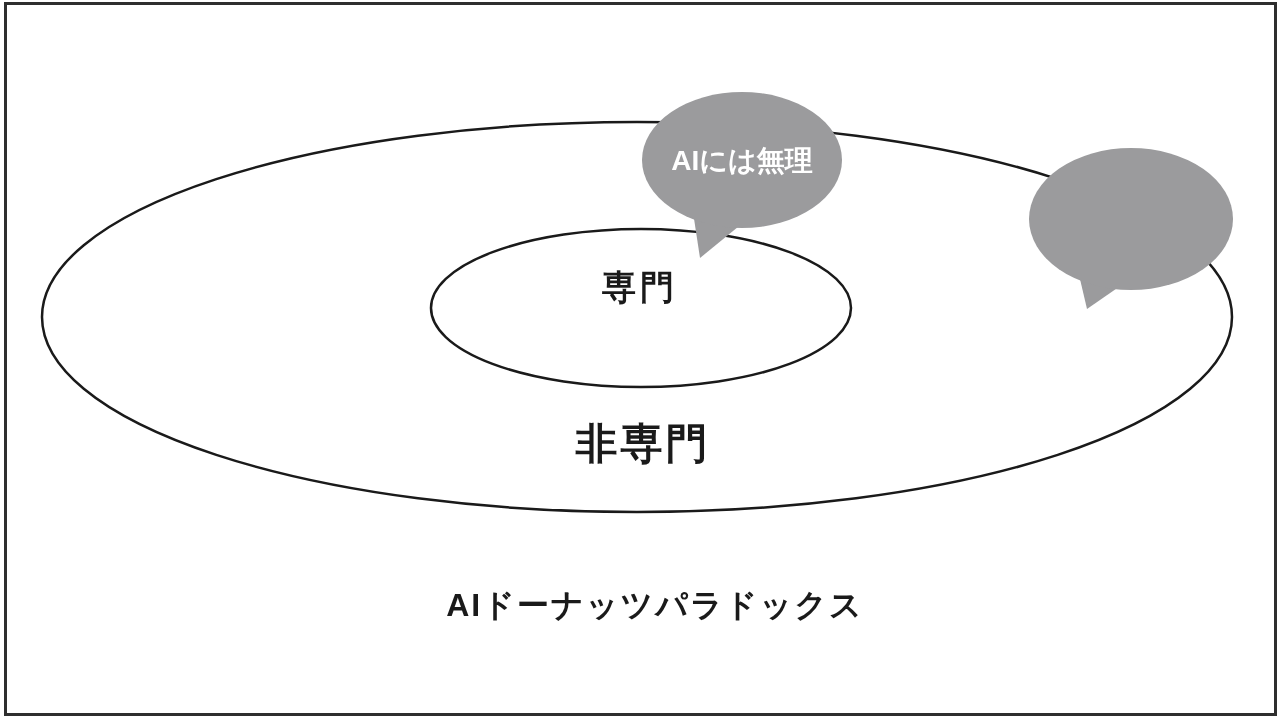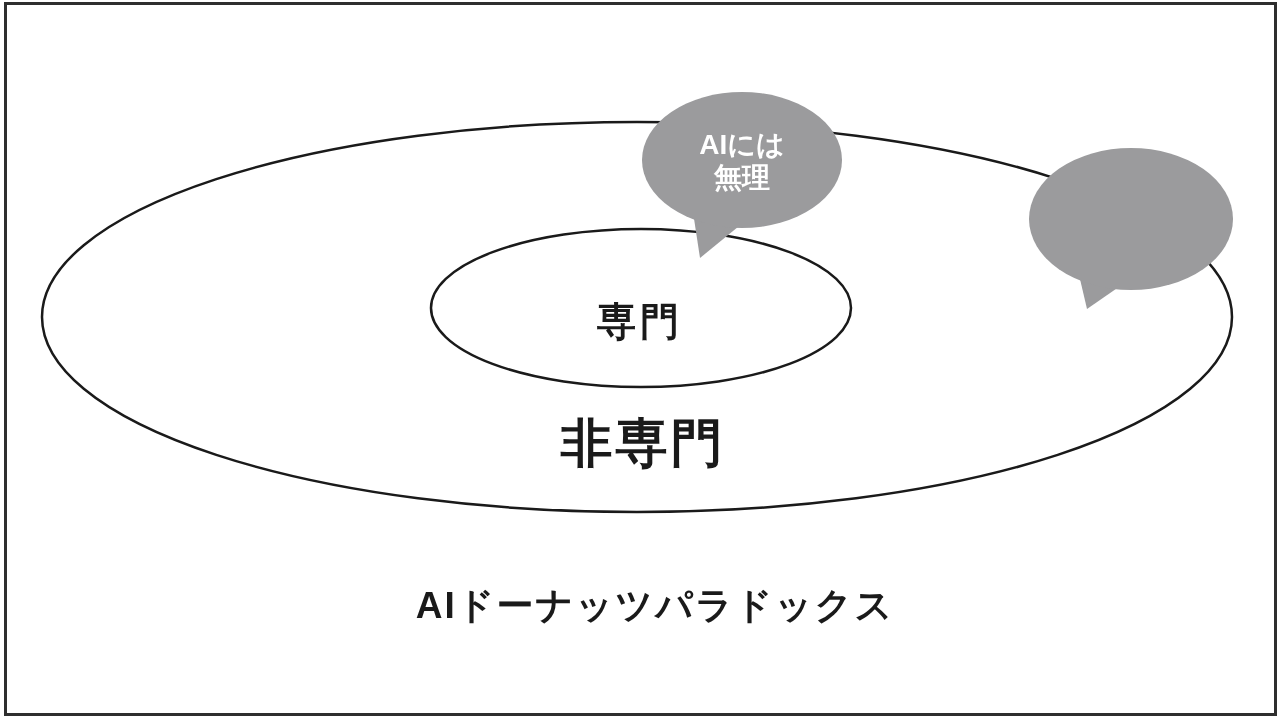--- a/index.html
+++ b/index.html
@@ -36,41 +36,41 @@
   .label {
     position: absolute;
     transform: translate(-50%, -50%);
     color: #1a1a1a;
     font-weight: bold;
     white-space: nowrap;
     text-align: center;
   }
   .inner-label {
     left: 640px;
-    top: 322px;
-    font-size: 39px;
+    top: 288px;
+    font-size: 34px;
     letter-spacing: 4px;
   }
   .outer-label {
     left: 643px;
     top: 444px;
-    font-size: 52px;
+    font-size: 42px;
     letter-spacing: 3px;
   }
   .title {
     left: 655px;
     top: 606px;
-    font-size: 37px;
+    font-size: 32px;
     letter-spacing: 2px;
   }
   .bubble-text {
     position: absolute;
     transform: translate(-50%, -50%);
     display: flex;
-    flex-direction: column;
+    flex-direction: row;
     align-items: center;
     color: #ffffff;
     font-weight: bold;
     font-size: 28px;
     line-height: 1.18;
     text-align: center;
     white-space: nowrap;
   }
   .bubble-text-1 { left: 742px; top: 161px; }
   .bubble-text-2 { left: 1131px; top: 222px; }

